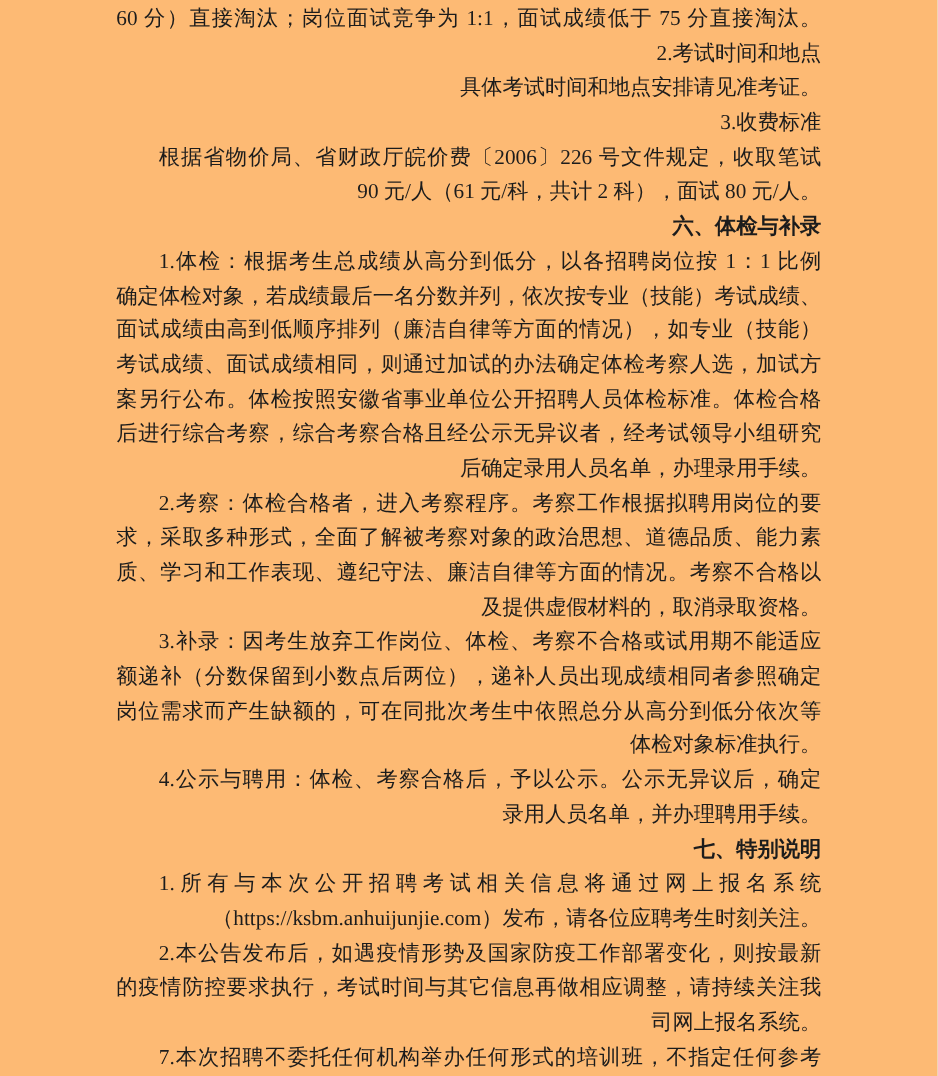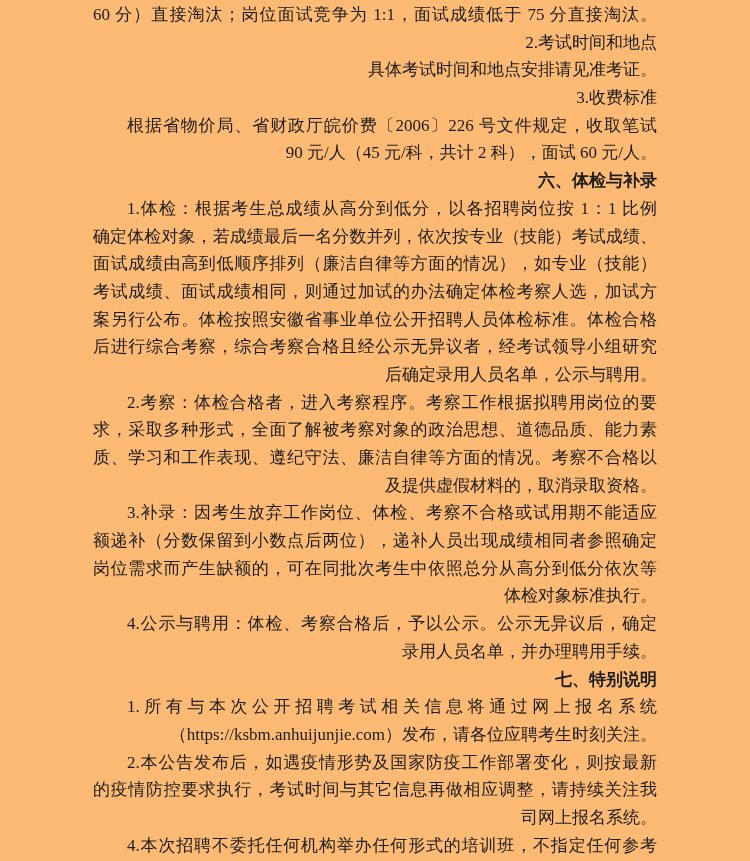--- a/index.html
+++ b/index.html
@@ -33,39 +33,39 @@
 </style>
 </head>
 <body>
 
 <div class="page">
   <div class="ln fill">60 分）直接淘汰；岗位面试竞争为 1:1，面试成绩低于 75 分直接淘汰。</div>
   <div class="ln ind">2.考试时间和地点</div>
   <div class="ln ind">具体考试时间和地点安排请见准考证。</div>
   <div class="ln ind">3.收费标准</div>
   <div class="ln ind fill">根据省物价局、省财政厅皖价费〔2006〕226 号文件规定，收取笔试</div>
-  <div class="ln">90 元/人（45 元/科，共计 2 科），面试 60 元/人。</div>
+  <div class="ln">90 元/人（61 元/科，共计 2 科），面试 80 元/人。</div>
   <div class="ln ind b">六、体检与补录</div>
   <div class="ln ind fill">1.体检：根据考生总成绩从高分到低分，以各招聘岗位按 1：1 比例</div>
   <div class="ln fill">确定体检对象，若成绩最后一名分数并列，依次按专业（技能）考试成绩、</div>
   <div class="ln fill">面试成绩由高到低顺序排列（廉洁自律等方面的情况），如专业（技能）</div>
   <div class="ln fill">考试成绩、面试成绩相同，则通过加试的办法确定体检考察人选，加试方</div>
   <div class="ln fill">案另行公布。体检按照安徽省事业单位公开招聘人员体检标准。体检合格</div>
   <div class="ln fill">后进行综合考察，综合考察合格且经公示无异议者，经考试领导小组研究</div>
-  <div class="ln">后确定录用人员名单，公示与聘用。</div>
+  <div class="ln">后确定录用人员名单，办理录用手续。</div>
   <div class="ln ind fill">2.考察：体检合格者，进入考察程序。考察工作根据拟聘用岗位的要</div>
   <div class="ln fill">求，采取多种形式，全面了解被考察对象的政治思想、道德品质、能力素</div>
   <div class="ln fill">质、学习和工作表现、遵纪守法、廉洁自律等方面的情况。考察不合格以</div>
   <div class="ln">及提供虚假材料的，取消录取资格。</div>
   <div class="ln ind fill">3.补录：因考生放弃工作岗位、体检、考察不合格或试用期不能适应</div>
   <div class="ln fill">额递补（分数保留到小数点后两位），递补人员出现成绩相同者参照确定</div>
   <div class="ln fill">岗位需求而产生缺额的，可在同批次考生中依照总分从高分到低分依次等</div>
   <div class="ln">体检对象标准执行。</div>
   <div class="ln ind fill">4.公示与聘用：体检、考察合格后，予以公示。公示无异议后，确定</div>
   <div class="ln">录用人员名单，并办理聘用手续。</div>
   <div class="ln ind b">七、特别说明</div>
   <div class="ln ind fill">1.所有与本次公开招聘考试相关信息将通过网上报名系统</div>
   <div class="ln">（https://ksbm.anhuijunjie.com）发布，请各位应聘考生时刻关注。</div>
   <div class="ln ind fill">2.本公告发布后，如遇疫情形势及国家防疫工作部署变化，则按最新</div>
   <div class="ln fill">的疫情防控要求执行，考试时间与其它信息再做相应调整，请持续关注我</div>
   <div class="ln">司网上报名系统。</div>
-  <div class="ln ind fill">4.本次招聘不委托任何机构举办任何形式的培训班，不指定任何参考</div>
+  <div class="ln ind fill">7.本次招聘不委托任何机构举办任何形式的培训班，不指定任何参考</div>
 </div>
 
 </body></html>

